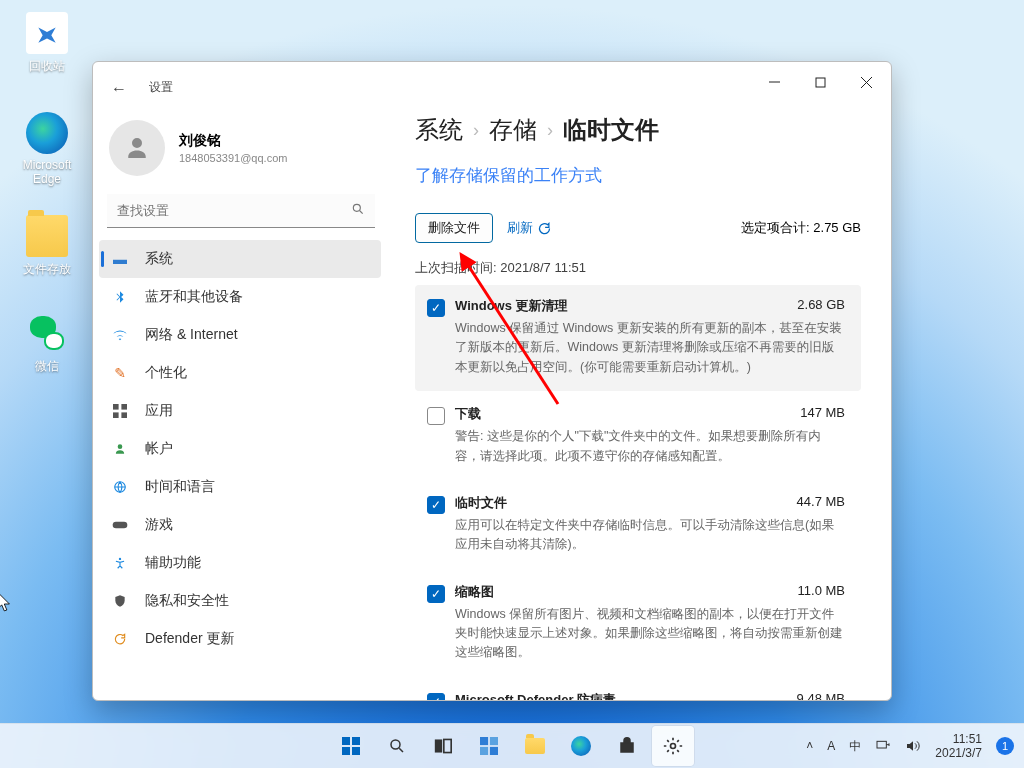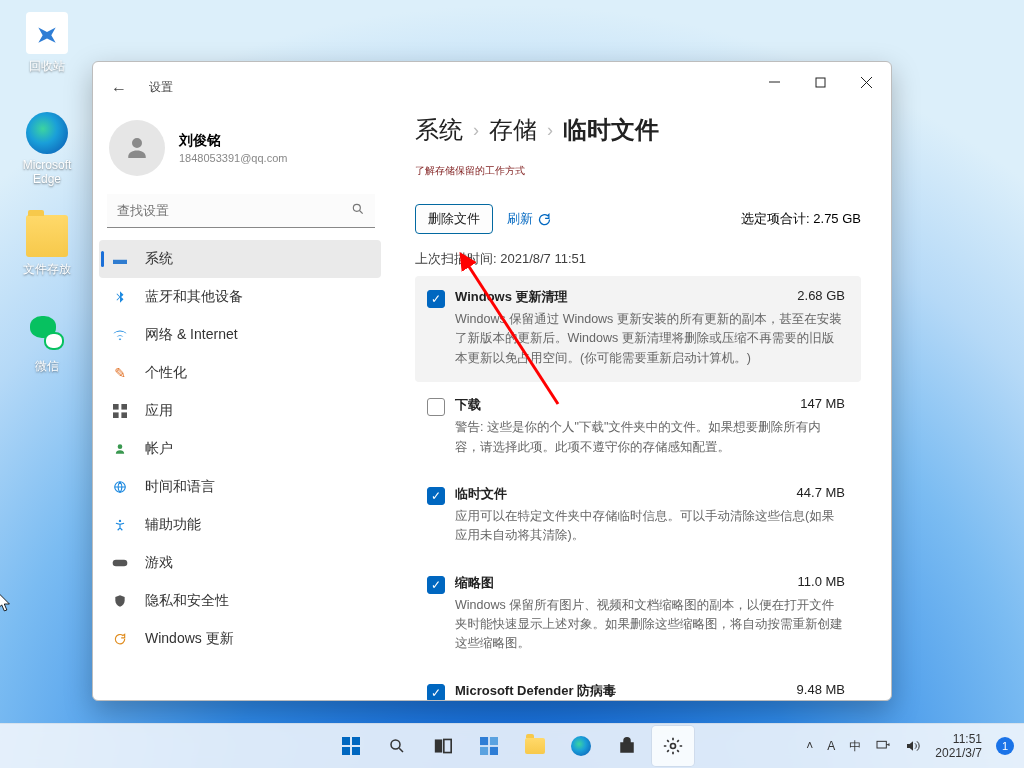--- a/index.html
+++ b/index.html
@@ -61,21 +61,21 @@
   .search-icon{position:absolute;right:24px;top:8px;color:#777;font-size:13px;}
   .nav{overflow-y:auto;flex:1;padding:0 8px 10px 6px;display:flex;flex-direction:column;gap:0px;}
   .nav-item{display:flex;align-items:center;gap:16px;height:38px;padding:0 12px;border-radius:4px;font-size:14px;color:#333;}
   .nav-item.active{background:#eaeaea;}
   .nav-item.active::before{content:"";width:3px;height:16px;background:#1a6fd8;border-radius:3px;margin-left:-10px;margin-right:-9px;}
   .nav-icon{width:18px;height:18px;display:flex;align-items:center;justify-content:center;font-size:14px;}
 
   .content{flex:1;padding:8px 30px 0 22px;overflow:hidden auto;position:relative;}
   .breadcrumb{font-size:24px;color:#222;display:flex;align-items:center;gap:10px;margin-top:4px;}
   .breadcrumb .sep{color:#bbb;font-size:18px;}
-  .link{color:#7f1d1d;font-size:10px;margin-top:18px;display:block;}
+  .link{color:#3b82f6;font-size:17px;margin-top:18px;display:block;}
   .actions-row{display:flex;align-items:center;gap:14px;margin-top:26px;}
   .btn{border:1px solid #0369a1;background:#fdfdfd;border-radius:4px;padding:5px 12px;font-size:13px;color:#222;cursor:pointer;}
   .refresh{color:#0067c0;font-size:13px;display:flex;align-items:center;gap:4px;cursor:pointer;}
   .refresh svg{width:15px;height:15px;}
   .total{margin-left:auto;font-size:13px;}
   .scan-time{font-size:13px;margin-top:16px;color:#404040;}
   .items{margin-top:8px;display:flex;flex-direction:column;gap:2px;}
   .item{background:#f3f3f3;border-radius:4px;padding:12px 16px 14px 12px;display:flex;gap:10px;}
   .item.plain{background:transparent;}
   .chk{width:18px;height:18px;flex-shrink:0;margin-top:2px;border:1.5px solid #888;border-radius:3px;display:flex;align-items:center;justify-content:center;font-size:12px;color:#fff;}
@@ -228,51 +228,51 @@
         <div class="nav-item">
           <span class="nav-icon" style="color:#1e8ae0">
             <svg width="14" height="14" viewBox="0 0 24 24">
                 <circle cx="12" cy="12" r="9" fill="none" stroke="currentColor" stroke-width="2"></circle>
                 <path d="M3 12h18M12 3a14 14 0 010 18M12 3a14 14 0 000 18" fill="none" stroke="currentColor" stroke-width="2"></path>
               </svg>
           </span>
           <span>时间和语言</span>
         </div>
         <div class="nav-item">
-          <span class="nav-icon" style="color:#1e8ae0">
-            <svg width="14" height="14" viewBox="0 0 24 24">
-                <circle cx="12" cy="5" r="2" fill="currentColor"></circle>
-                <path d="M5 9l7 2 7-2M12 11v6m-4 4l4-4 4 4" stroke="currentColor" stroke-width="2" fill="none"></path>
-              </svg>
-          </span>
-          <span>辅助功能</span>
-        </div>
-        <div class="nav-item">
           <span class="nav-icon" style="color:#555">
             <svg width="16" height="14" viewBox="0 0 24 16">
                 <rect x="1" y="3" width="22" height="10" rx="5" fill="currentColor"></rect>
               </svg>
           </span>
           <span>游戏</span>
         </div>
         <div class="nav-item">
+          <span class="nav-icon" style="color:#1e8ae0">
+            <svg width="14" height="14" viewBox="0 0 24 24">
+                <circle cx="12" cy="5" r="2" fill="currentColor"></circle>
+                <path d="M5 9l7 2 7-2M12 11v6m-4 4l4-4 4 4" stroke="currentColor" stroke-width="2" fill="none"></path>
+              </svg>
+          </span>
+          <span>辅助功能</span>
+        </div>
+        <div class="nav-item">
           <span class="nav-icon" style="color:#555">
             <svg width="14" height="14" viewBox="0 0 24 24">
                 <path fill="currentColor" d="M12 2l8 3v6c0 5-3 9-8 11-5-2-8-6-8-11V5z"></path>
               </svg>
           </span>
           <span>隐私和安全性</span>
         </div>
         <div class="nav-item">
           <span class="nav-icon" style="color:#e08c1e">
             <svg width="14" height="14" viewBox="0 0 24 24">
                 <path fill="none" stroke="currentColor" stroke-width="2" d="M20 12a8 8 0 11-3-6l3-2v6h-6"></path>
               </svg>
           </span>
-          <span>Windows 更新</span>
+          <span>Defender 更新</span>
         </div>
       </div>
     </div>
 
     <div class="content">
       <div class="breadcrumb">
         <span style="font-weight:400">系统</span>
         <span class="sep">›</span>
         <span style="font-weight:400">存储</span>
         <span class="sep">›</span>

